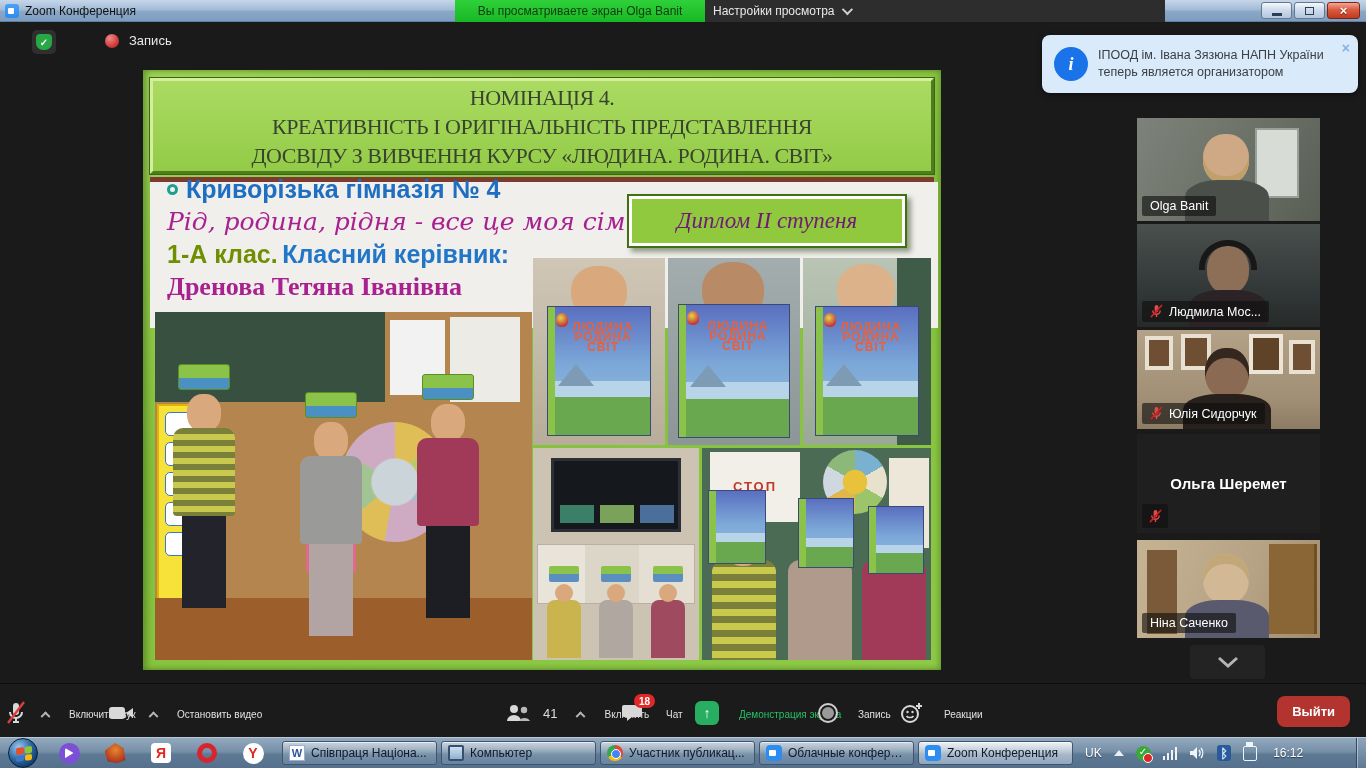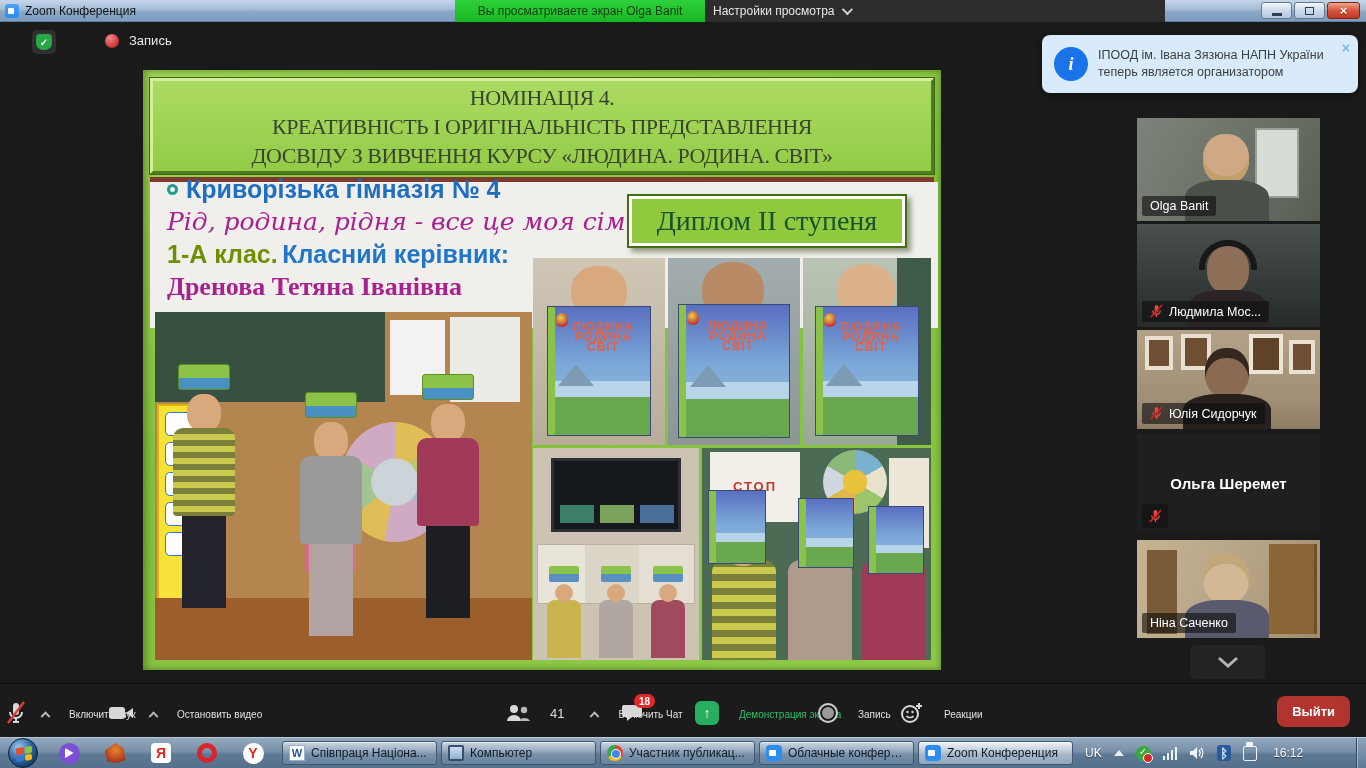--- a/index.html
+++ b/index.html
@@ -76,21 +76,21 @@
   .t-motto { color:#a8218f; font-size:25px; font-style:italic; font-family:"DejaVu Serif",serif;
     height:33px; line-height:31px; white-space:nowrap; }
   .line-class { height:33px; line-height:31px; white-space:nowrap; }
   .t-class { color:#6f8f00; font-size:25px; font-weight:bold; }
   .t-tlabel { color:#2176c7; font-size:25px; font-weight:bold; }
   .t-tname { color:#a8218f; font-size:26px; font-weight:bold; font-family:"Liberation Serif",serif;
     height:33px; line-height:30px; white-space:nowrap; }
   .award { position:absolute; left:484px; top:124px; width:280px; height:54px; background:#90c83e;
     border:2px solid #3f7012; box-shadow:inset 0 0 0 3px #fff, 4px 4px 5px rgba(30,50,10,.45);
     display:flex; align-items:center; justify-content:center; z-index:3; }
-  .award span { color:#14532d; font-size:28px; font-family:"Liberation Serif",serif; white-space:nowrap; }
+  .award span { color:#701a75; font-size:23px; font-family:"Liberation Serif",serif; white-space:nowrap;font-style:italic; }
 
   
   .ph { position:absolute; overflow:hidden; }
   .photo-classroom { left:12px; top:242px; width:377px; height:348px; background:#b5854f; z-index:2; }
   .pc-board { position:absolute; left:0; top:0; width:230px; height:90px; background:#37503f; }
   .pc-poster1 { position:absolute; left:235px; top:8px; width:55px; height:75px; background:#f2f2f2; }
   .pc-poster2 { position:absolute; left:295px; top:5px; width:70px; height:85px; background:#ecebe6; }
   .pc-chart { position:absolute; left:2px; top:92px; width:56px; height:210px; background:#f7e23a;
     border:2px solid #e0b400; }
   .pc-chart i { display:block; width:40px; height:24px; margin:6px auto 0; border-radius:5px; background:#fff;
@@ -527,21 +527,21 @@
         <svg width="26" height="18" viewBox="0 0 26 18">
           <rect x="1" y="3" width="16" height="12" rx="3" fill="#d8d8d8"></rect>
           <polygon points="18,9 25,4 25,14" fill="#d8d8d8"></polygon>
         </svg>
         <i class="caret-up"></i>
       </div>
       <div class="lbl">Остановить видео</div>
     </div>
 
     <div class="zbtn" style="left:505px;width:105px;">
-      <div class="irow" style="gap:19px;">
+      <div class="irow" style="gap:12px;">
         <svg width="26" height="20" viewBox="0 0 26 20">
           <circle cx="9" cy="6" r="4" fill="#d8d8d8"></circle>
           <path d="M2 18 a7 6 0 0 1 14 0 z" fill="#d8d8d8"></path>
           <circle cx="19" cy="7" r="3.2" fill="#b8b8b8"></circle>
           <path d="M14 18 a6 5 0 0 1 11 0 z" fill="#b8b8b8"></path>
         </svg>
         <span class="count">41</span>
         <i class="caret-up" style="margin-left:8px;"></i>
       </div>
       <div class="lbl">Включить</div>

